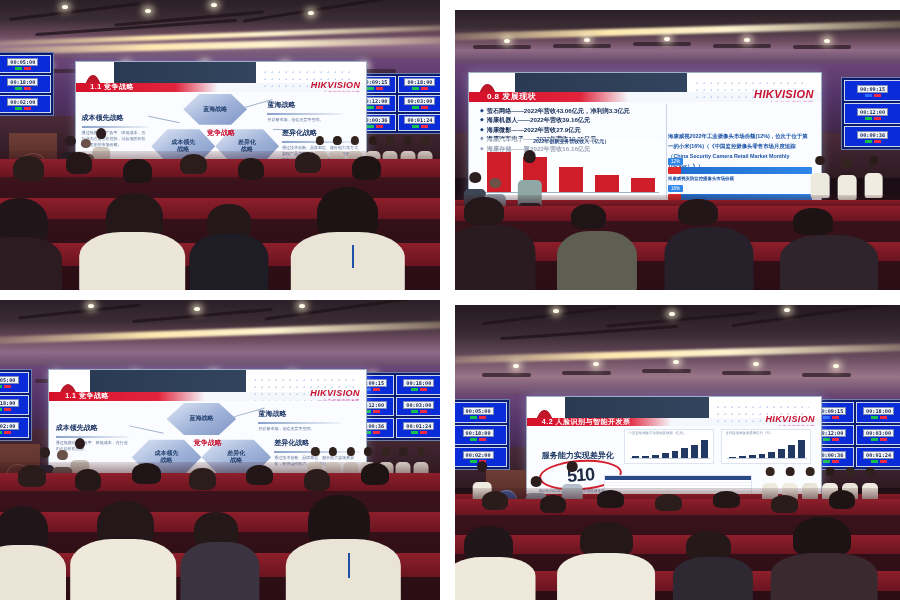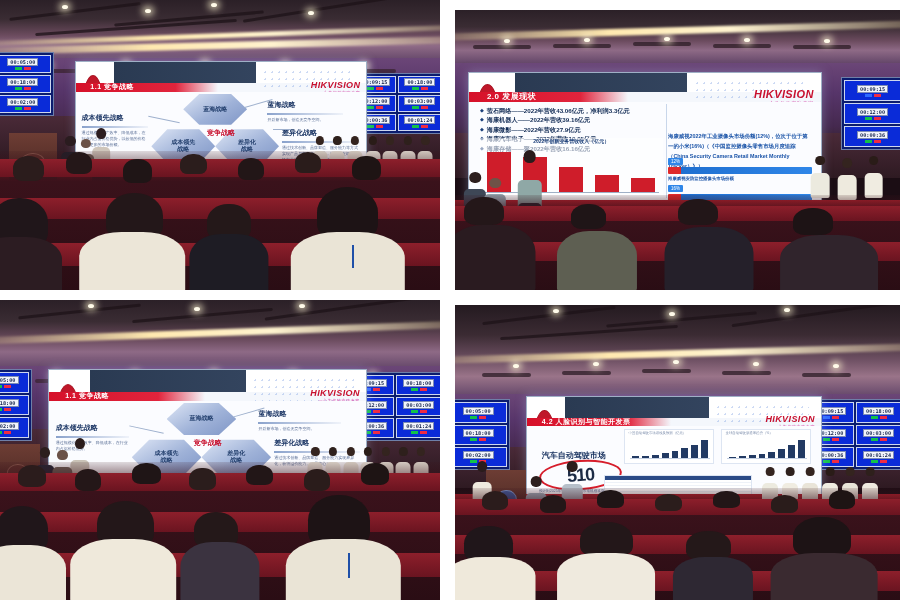--- a/index.html
+++ b/index.html
@@ -408,21 +408,21 @@
           <span class="sep">|</span>
           <span class="sm" style="font-size:9px;">高掌远跖</span>
           <span class="sep">|</span>
           <span class="sm" style="font-size:9px;">砥砺深耕</span>
         </div>
         <div class="hik-dots"></div>
         <div class="hik" style="top:12%;">
           <div class="hik-word" style="font-size:11px;">HIKVISION</div>
           <div class="hik-sub" style="font-size:5px;">一心为你的安防专家</div>
         </div>
-        <div class="sec-tag" style="top:15%;height:7%;min-width:40%;font-size:8px;">2.0  发展现状</div>
+        <div class="sec-tag" style="top:15%;height:7%;min-width:40%;font-size:8px;">0.8  发展现状</div>
 
         <div class="slide-body" style="top:22%;height:78%;">
           <div class="col-sep" style="left:56%;top:2%;height:92%;"></div>
 
           <div class="bullets" style="top:4%;">
             <div class="bul">
                 <span class="dm">◆</span>
                 <span>萤石网络——2022年营收43.06亿元，净利润3.3亿元</span>
               </div>
             <div class="bul">
@@ -899,21 +899,21 @@
           <span class="sm">砥砺深耕</span>
         </div>
         <div class="hik-dots"></div>
         <div class="hik">
           <div class="hik-word">HIKVISION</div>
           <div class="hik-sub">一心为你的安防专家</div>
         </div>
         <div class="sec-tag">4.2  人脸识别与智能开发票</div>
 
         <div class="slide-body">
-          <div class="ad-title">汽车自动驾驶市场</div>
+          <div class="ad-title">服务能力实现差异化</div>
           <div class="ad-circle">
             <span class="ad-num">510</span>
             <span class="ad-unit">亿元</span>
           </div>
           <div class="ad-cap">预计到2025年中国自动驾驶市场规模将突破510亿元，年复合增长率持续提升。</div>
 
           <div class="ad-chart" style="left:33%;top:4%;width:30%;height:42%;">
             <div class="ad-ct">中国自动驾驶市场规模及预测（亿元）</div>
             <div class="ad-bars">
               <div class="ad-bar" style="height:10%;"></div>

